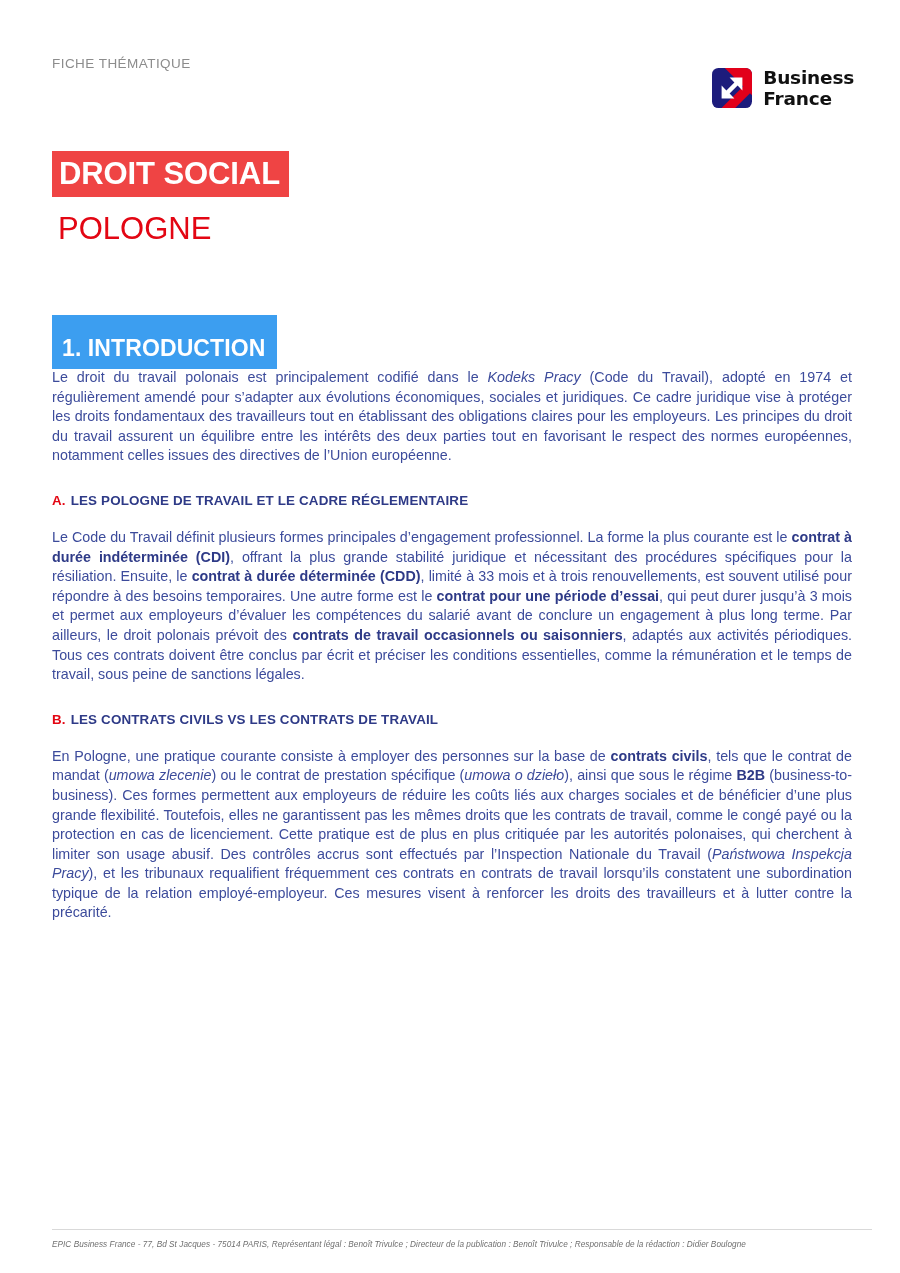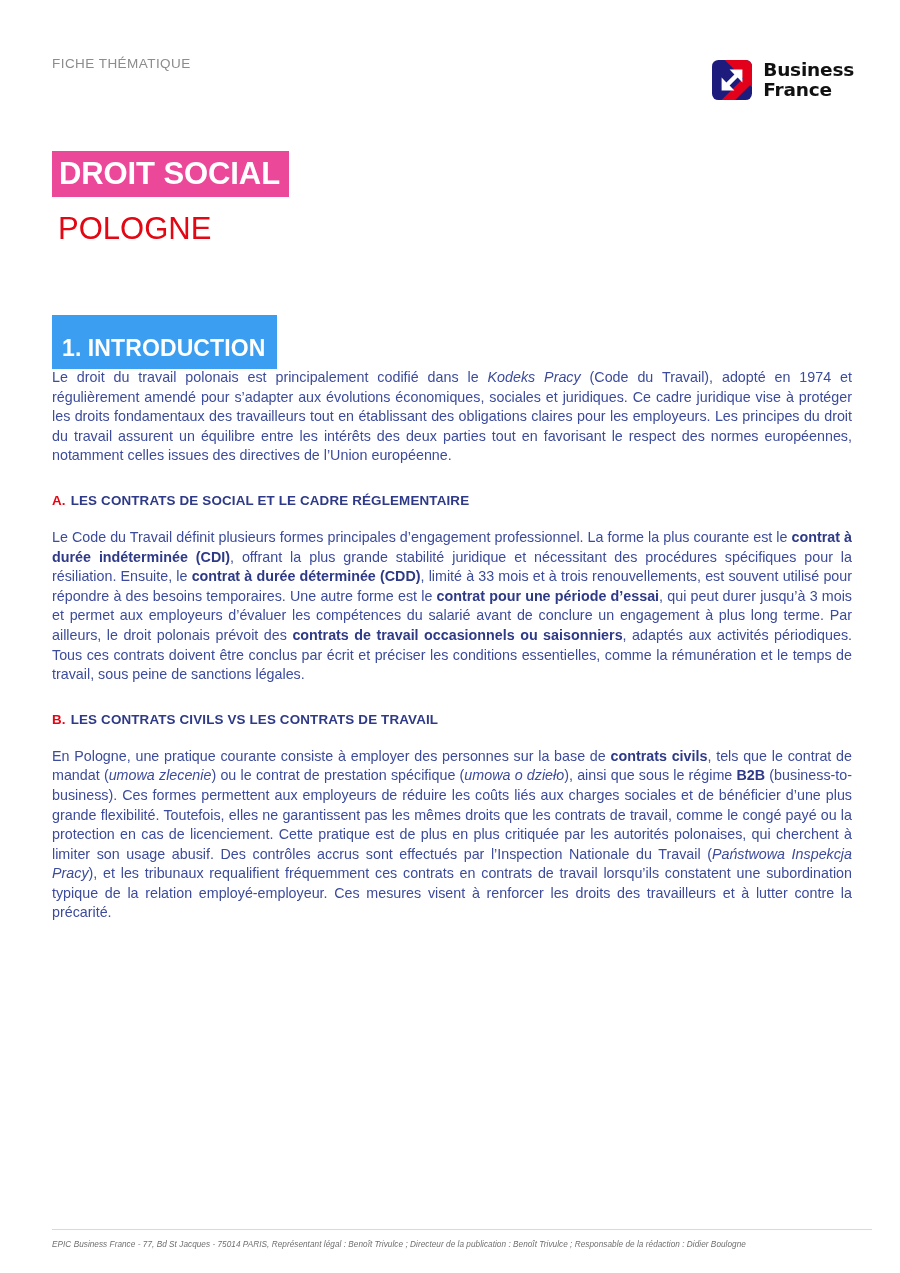--- a/index.html
+++ b/index.html
@@ -37,21 +37,21 @@
     letter-spacing: 0.45px;
     color: #8c8c8c;
     font-weight: 400;
     white-space: nowrap;
   }
   .logo {
     position: absolute;
     right: 0;
     top: 0;
     display: flex;
-    align-items: center;
+    align-items: flex-end;
     gap: 11px;
     height: 56px;
   }
   .logo-mark {
     width: 40px;
     height: 40px;
     flex: 0 0 40px;
     display: block;
   }
   .logo-text {
@@ -69,21 +69,21 @@
   .logo-text span + span { margin-top: 2px; }
 
   
   .title-block {
     position: absolute;
     top: 151px;
     left: 52px;
   }
   .title-main {
     display: inline-block;
-    background: #ec4899;
+    background: #ef4444;
     color: #ffffff;
     font-size: 31px;
     font-weight: bold;
     letter-spacing: -0.1px;
     line-height: 1.0;
     padding: 7px 9px 8px 7px;
     white-space: nowrap;
   }
   .title-sub {
     display: block;
@@ -198,21 +198,21 @@
   </div>
 
   <div class="section-heading">1. INTRODUCTION</div>
 
   <div class="content">
 
     <p class="para"><span>Le droit du travail polonais est principalement codifié dans le </span><i>Kodeks Pracy</i><span> (Code du Travail), adopté en 1974 et régulièrement amendé pour s’adapter aux évolutions économiques, sociales et juridiques. Ce cadre juridique vise à protéger les droits fondamentaux des travailleurs tout en établissant des obligations claires pour les employeurs. Les principes du droit du travail assurent un équilibre entre les intérêts des deux parties tout en favorisant le respect des normes européennes, notamment celles issues des directives de l’Union européenne.</span></p>
 
     <div class="gap-after-para"></div>
 
-    <div class="subhead"><span class="letter">A.</span><span class="sh-text">LES CONTRATS DE SOCIAL ET LE CADRE RÉGLEMENTAIRE</span></div>
+    <div class="subhead"><span class="letter">A.</span><span class="sh-text">LES POLOGNE DE TRAVAIL ET LE CADRE RÉGLEMENTAIRE</span></div>
 
     <p class="para"><span>Le Code du Travail définit plusieurs formes principales d’engagement professionnel. La forme la plus courante est le </span><b>contrat à durée indéterminée (CDI)</b><span>, offrant la plus grande stabilité juridique et nécessitant des procédures spécifiques pour la résiliation. Ensuite, le </span><b>contrat à durée déterminée (CDD)</b><span>, limité à 33 mois et à trois renouvellements, est souvent utilisé pour répondre à des besoins temporaires. Une autre forme est le </span><b>contrat pour une période d’essai</b><span>, qui peut durer jusqu’à 3 mois et permet aux employeurs d’évaluer les compétences du salarié avant de conclure un engagement à plus long terme. Par ailleurs, le droit polonais prévoit des </span><b>contrats de travail occasionnels ou saisonniers</b><span>, adaptés aux activités périodiques. Tous ces contrats doivent être conclus par écrit et préciser les conditions essentielles, comme la rémunération et le temps de travail, sous peine de sanctions légales.</span></p>
 
     <div class="gap-after-para"></div>
 
     <div class="subhead"><span class="letter">B.</span><span class="sh-text">LES CONTRATS CIVILS VS LES CONTRATS DE TRAVAIL</span></div>
 
     <p class="para"><span>En Pologne, une pratique courante consiste à employer des personnes sur la base de </span><b>contrats civils</b><span>, tels que le contrat de mandat (</span><i>umowa zlecenie</i><span>) ou le contrat de prestation spécifique (</span><i>umowa o dzieło</i><span>), ainsi que sous le régime </span><b>B2B</b><span> (business-to-business). Ces formes permettent aux employeurs de réduire les coûts liés aux charges sociales et de bénéficier d’une plus grande flexibilité. Toutefois, elles ne garantissent pas les mêmes droits que les contrats de travail, comme le congé payé ou la protection en cas de licenciement. Cette pratique est de plus en plus critiquée par les autorités polonaises, qui cherchent à limiter son usage abusif. Des contrôles accrus sont effectués par l’Inspection Nationale du Travail (</span><i>Państwowa Inspekcja Pracy</i><span>), et les tribunaux requalifient fréquemment ces contrats en contrats de travail lorsqu’ils constatent une subordination typique de la relation employé-employeur. Ces mesures visent à renforcer les droits des travailleurs et à lutter contre la précarité.</span></p>
 
   </div>

